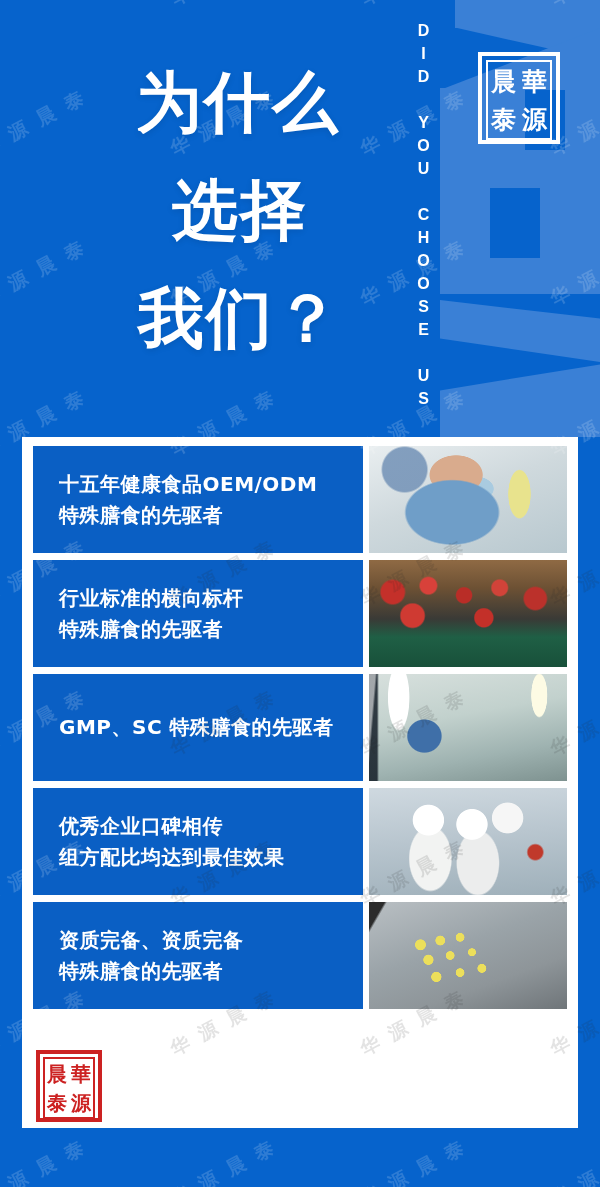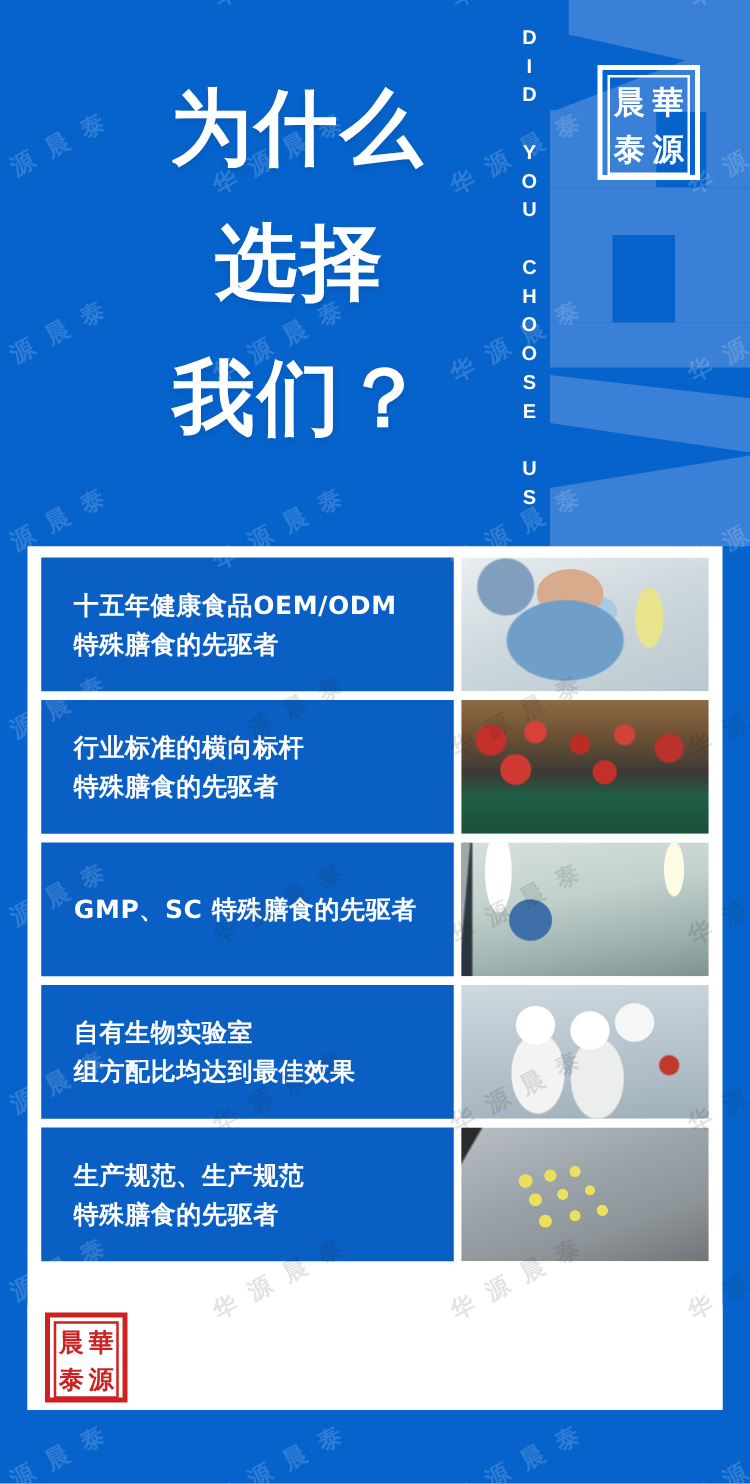--- a/index.html
+++ b/index.html
@@ -285,31 +285,31 @@
         <div class="card-text">
           <div class="line">GMP、SC 特殊膳食的先驱者</div>
         </div>
         <div class="card-photo">
           <div class="ph ph-workshop"></div>
         </div>
       </div>
 
       <div class="card">
         <div class="card-text">
-          <div class="line">自有生物实验室</div>
+          <div class="line">优秀企业口碑相传</div>
           <div class="line">组方配比均达到最佳效果</div>
         </div>
         <div class="card-photo">
           <div class="ph ph-line"></div>
         </div>
       </div>
 
       <div class="card">
         <div class="card-text">
-          <div class="line">生产规范、生产规范</div>
+          <div class="line">资质完备、资质完备</div>
           <div class="line">特殊膳食的先驱者</div>
         </div>
         <div class="card-photo">
           <div class="ph ph-press"></div>
         </div>
       </div>
 
     </div>
 
     <div class="banner">

